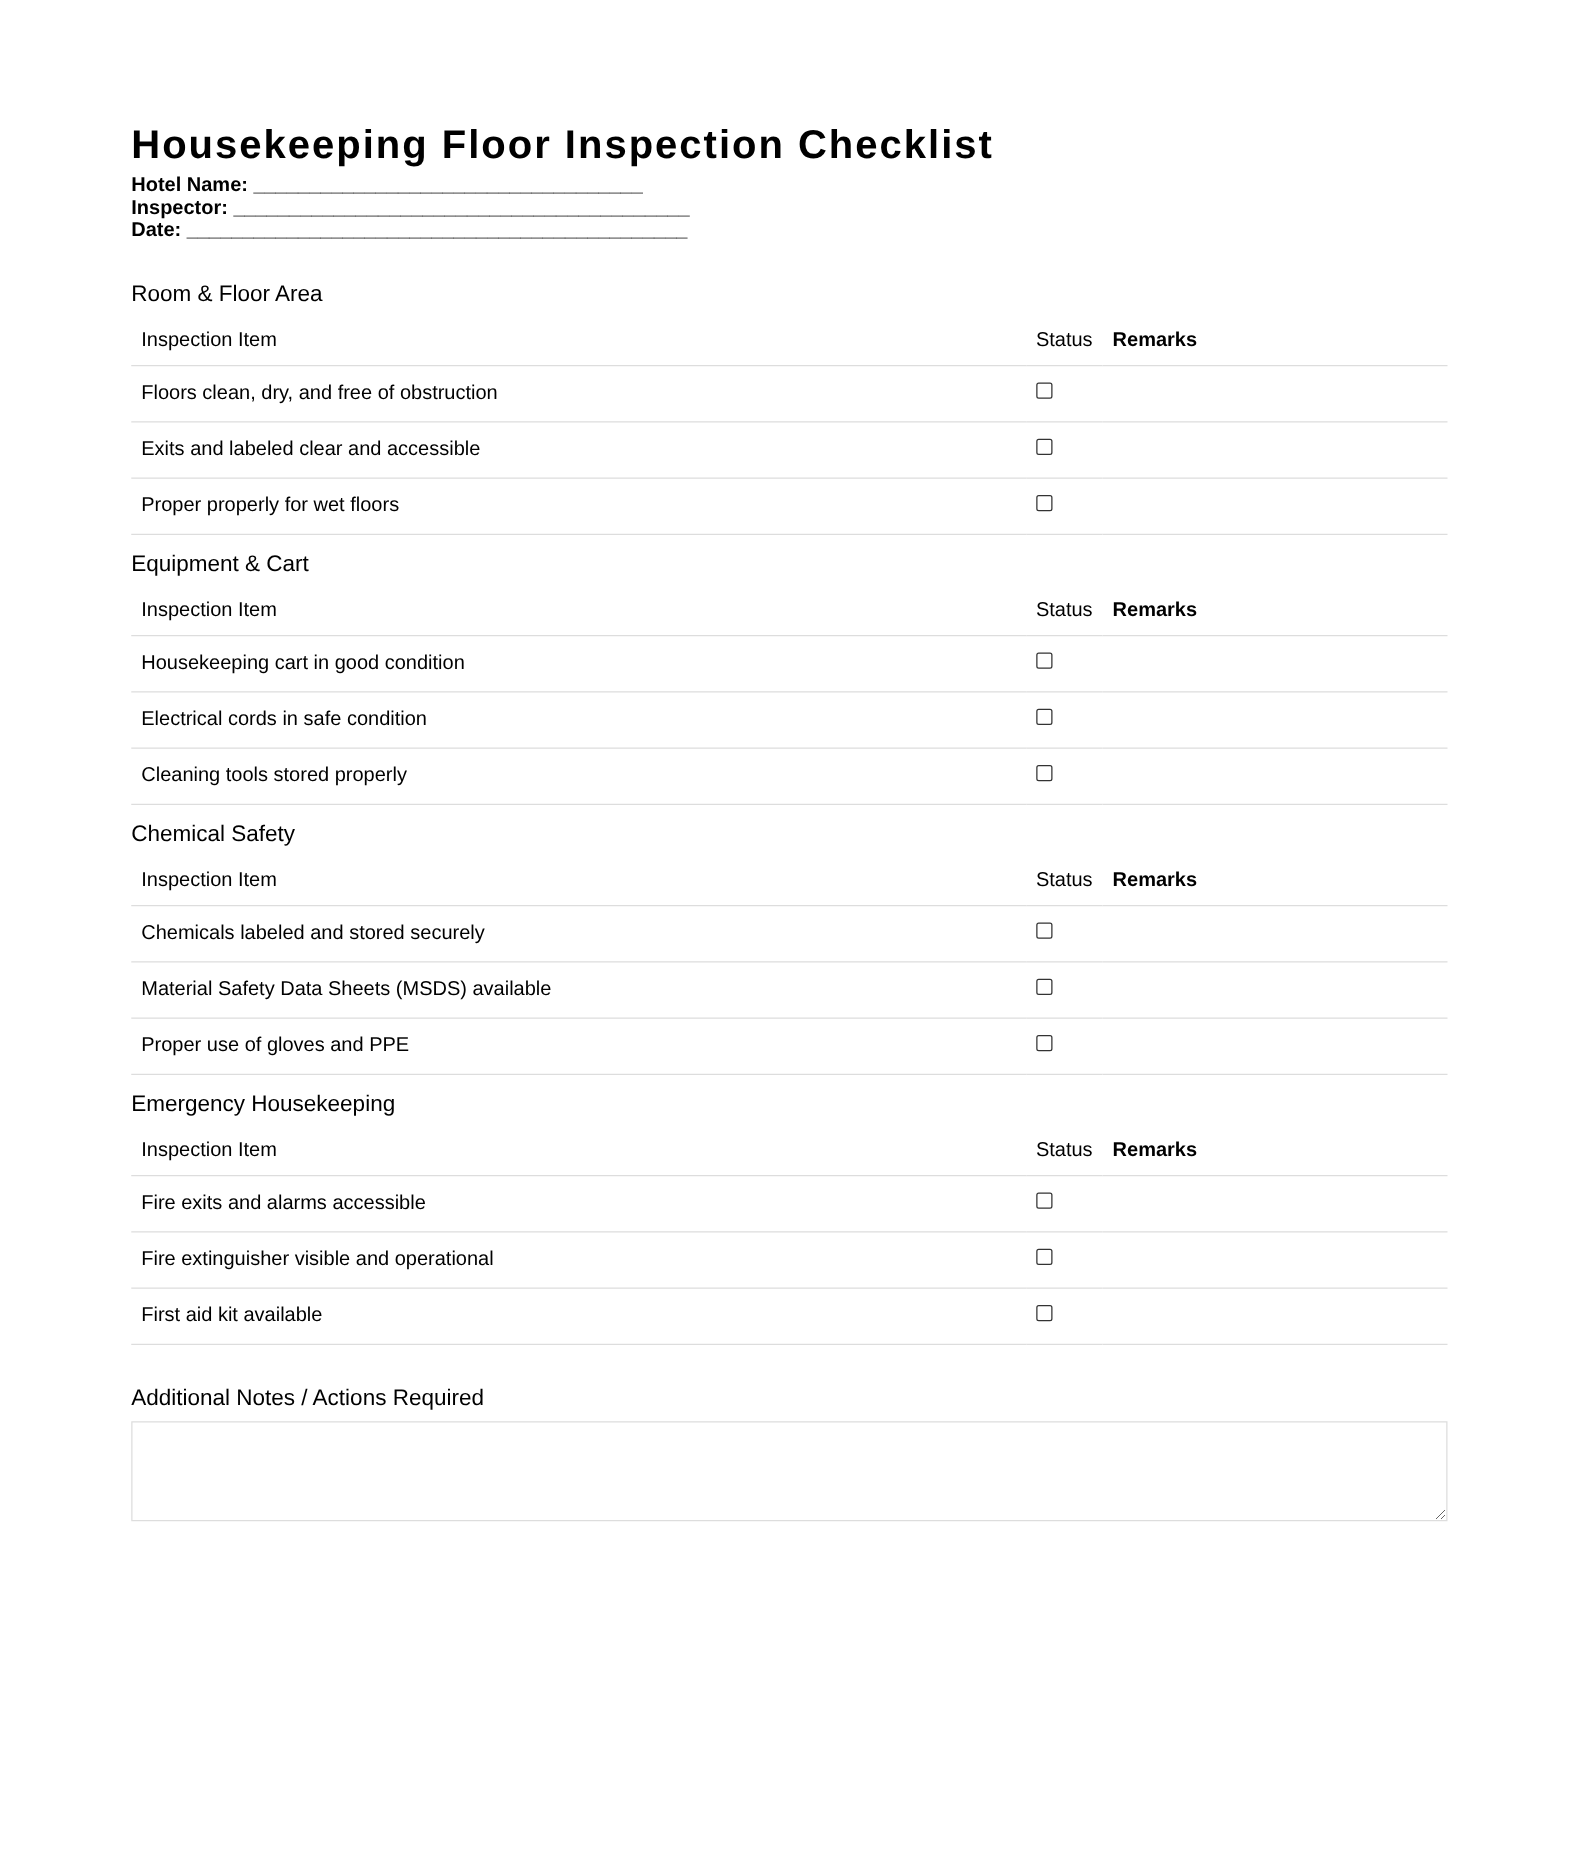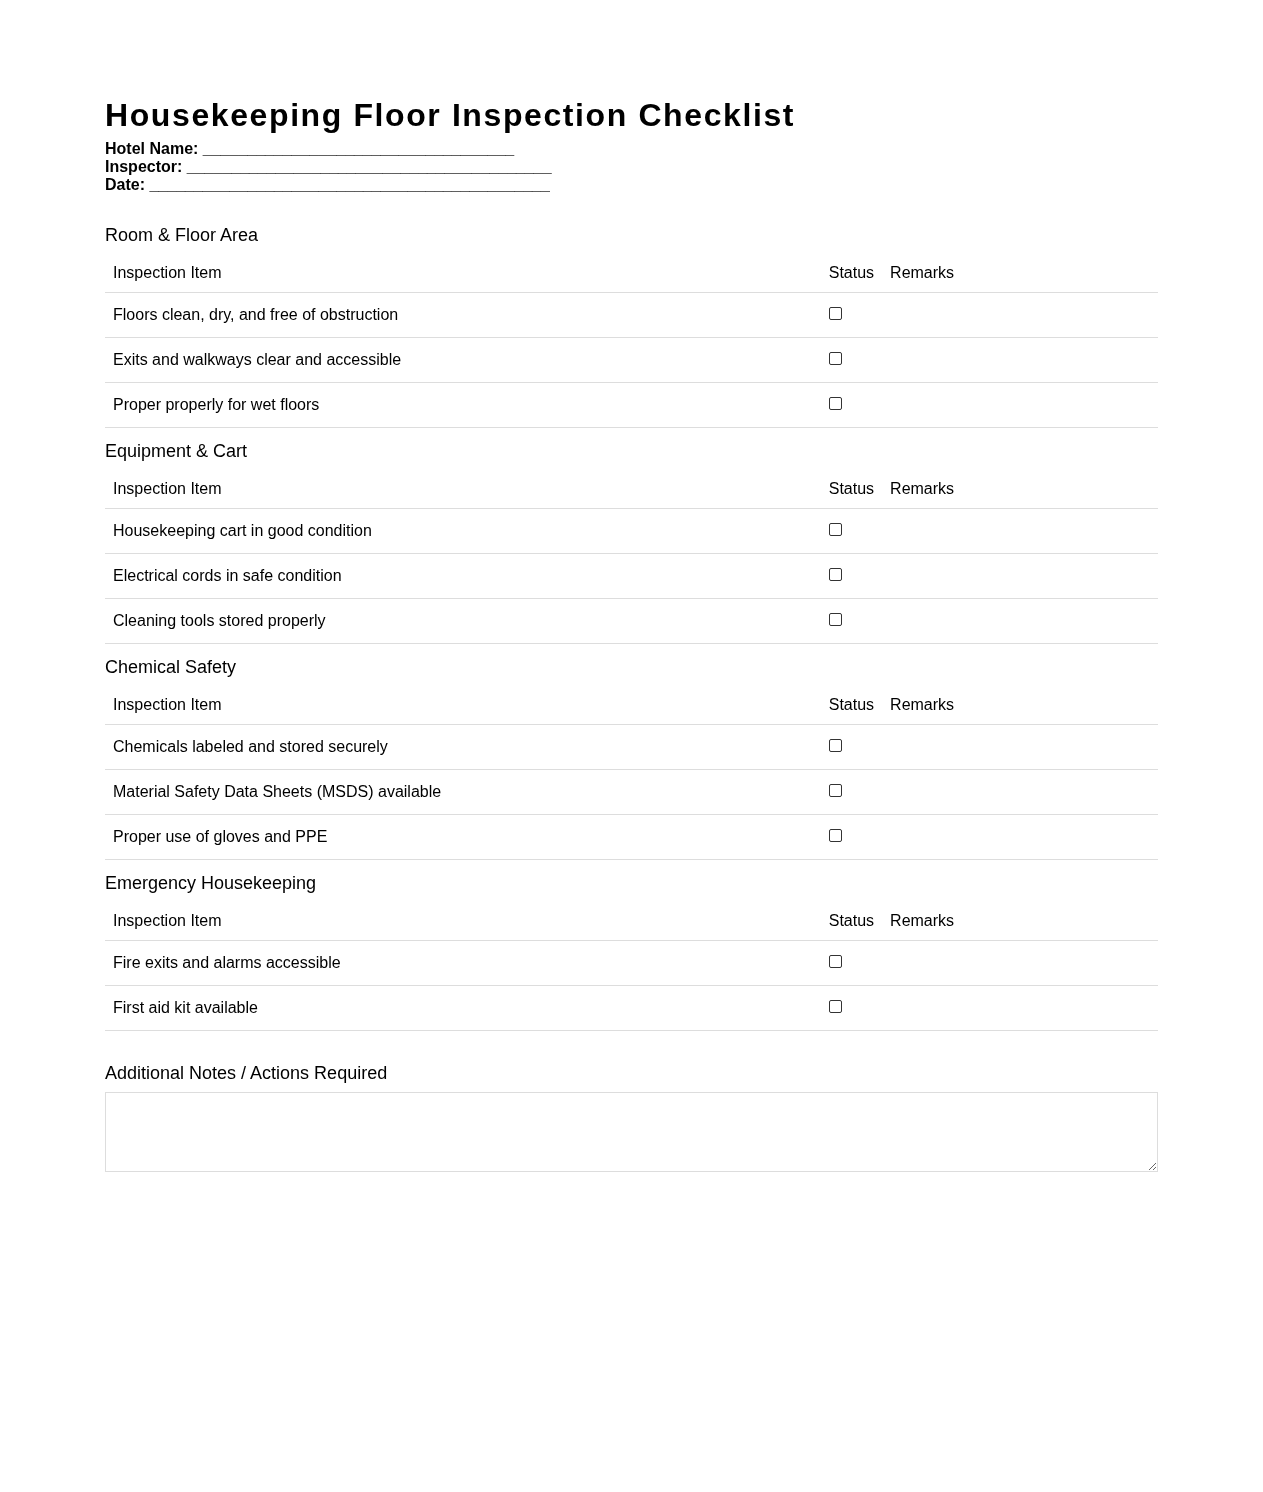--- a/index.html
+++ b/index.html
@@ -47,21 +47,21 @@
     text-align: left;
     font-weight: normal;
     padding: 0 8px;
     height: 44px;
     border-bottom: 1px solid #dddddd;
     vertical-align: middle;
   }
   th { height: 39px; }
   .col-item { width: 700px; margin-left: 16px; }
   .col-status { width: 45px; text-align: left; }
-  .col-remarks { width: 260px; }
+  .col-remarks { width: 260px; font-weight: bold; }
   .cb {
     display: inline-block;
     width: 11px;
     height: 11px;
     border: 1px solid #333;
     border-radius: 2px;
     background: #fff;
     vertical-align: middle;
     margin-top: -4px;
     cursor: pointer;
@@ -116,21 +116,21 @@
           <th class="col-remarks">Remarks</th>
         </tr>
       </thead>
       <tbody>
         <tr>
           <td>Floors clean, dry, and free of obstruction</td>
           <td class="col-status"><span class="cb"></span></td>
           <td></td>
         </tr>
         <tr>
-          <td>Exits and walkways clear and accessible</td>
+          <td>Exits and labeled clear and accessible</td>
           <td class="col-status"><span class="cb"></span></td>
           <td></td>
         </tr>
         <tr>
           <td>Proper properly for wet floors</td>
           <td class="col-status"><span class="cb"></span></td>
           <td></td>
         </tr>
       </tbody>
     </table>
@@ -202,20 +202,25 @@
       <thead>
         <tr>
           <th class="col-item">Inspection Item</th>
           <th class="col-status">Status</th>
           <th class="col-remarks">Remarks</th>
         </tr>
       </thead>
       <tbody>
         <tr>
           <td>Fire exits and alarms accessible</td>
+          <td class="col-status"><span class="cb"></span></td>
+          <td></td>
+        </tr>
+        <tr>
+          <td>Fire extinguisher visible and operational</td>
           <td class="col-status"><span class="cb"></span></td>
           <td></td>
         </tr>
         <tr>
           <td>First aid kit available</td>
           <td class="col-status"><span class="cb"></span></td>
           <td></td>
         </tr>
       </tbody>
     </table>

